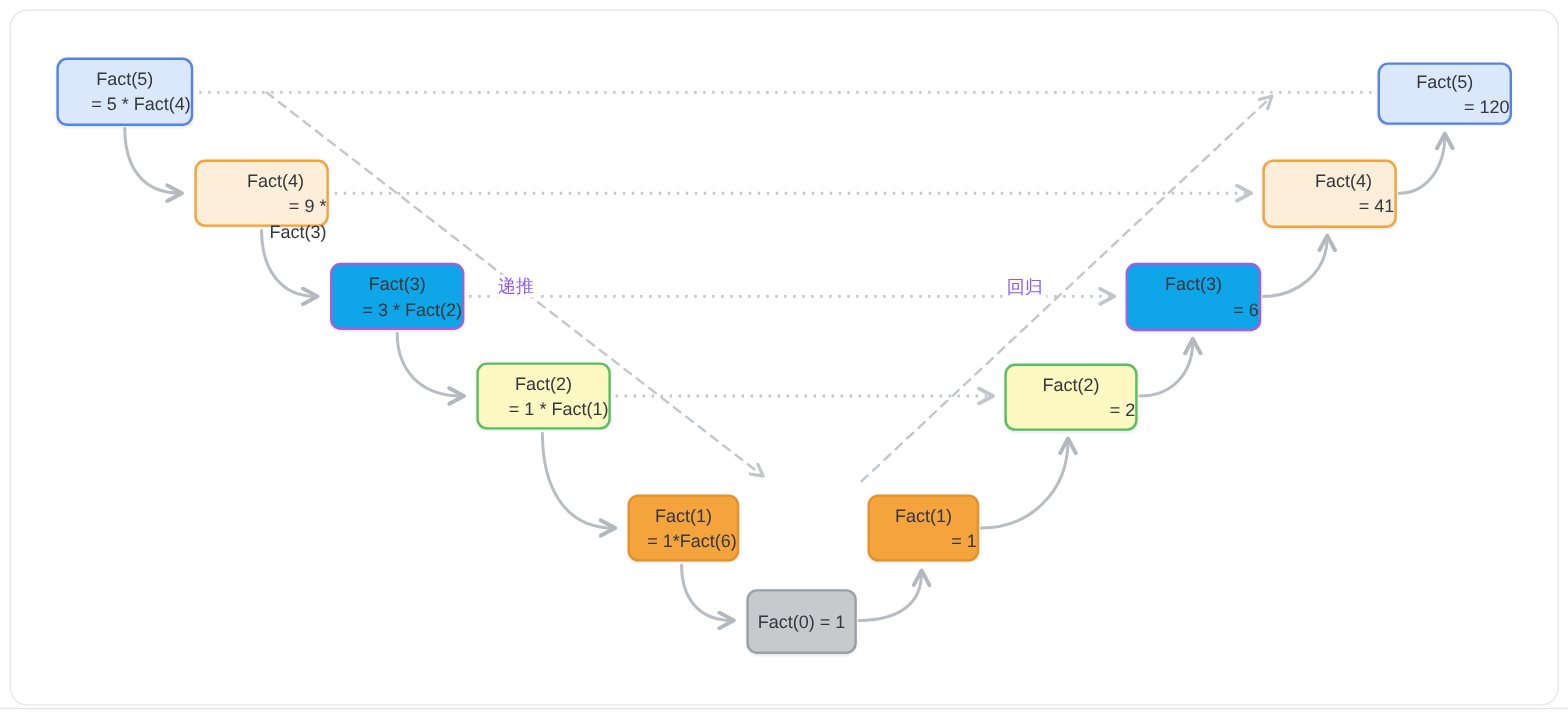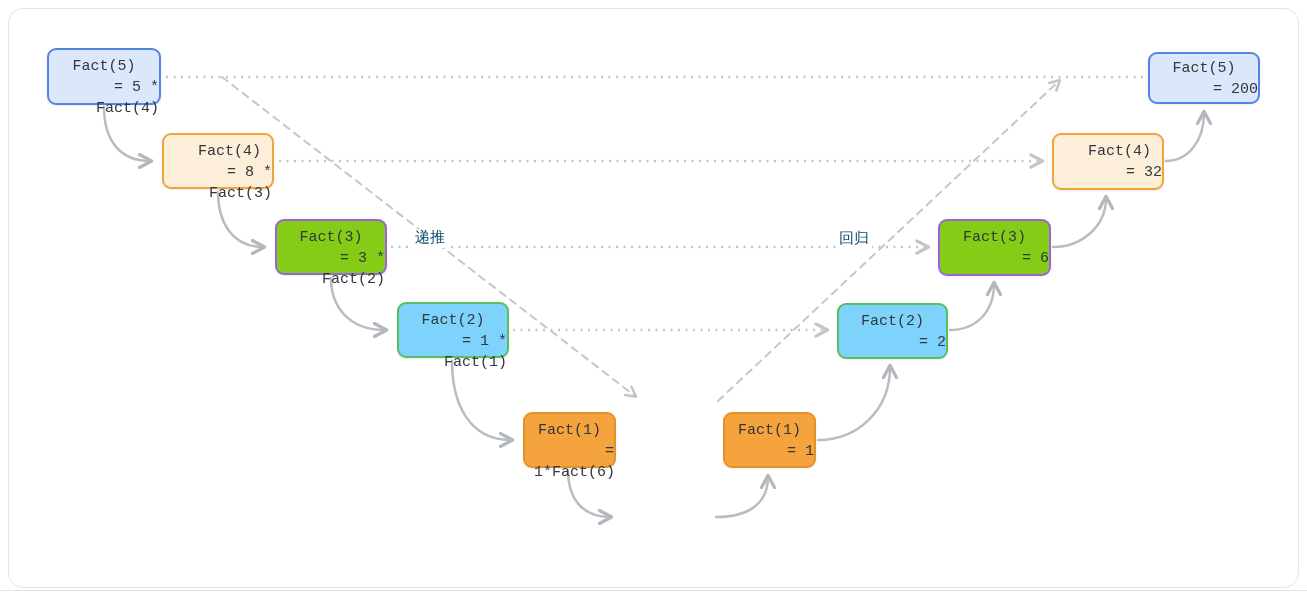--- a/index.html
+++ b/index.html
@@ -1,18 +1,18 @@
 <!DOCTYPE html>
 <html><head>
 <meta charset="utf-8">
 <style>
   html,body{margin:0;padding:0;background:#ffffff;}
   .stage{
     position:relative;width:1307px;height:595px;background:#ffffff;overflow:hidden;
-    font-family:Liberation Mono, monospace;color:#34373c;
+    font-family:Liberation Sans, sans-serif;color:#34373c;
   }
   .card{
     position:absolute;left:8px;top:8px;width:1289px;height:578px;
     background:#ffffff;border:1.5px solid #e3e4e6;border-radius:15px;
   }
   .bottom-divider{
     position:absolute;left:0;top:590px;width:1307px;height:1px;background:#e2e3e5;
   }
   svg.links{position:absolute;left:0;top:0;width:1307px;height:595px;pointer-events:none;}
   .curve{fill:none;stroke:#b9bdc3;stroke-width:2.5;stroke-linecap:round;}
@@ -21,26 +21,26 @@
   .node{
     position:absolute;border:2px solid;border-radius:9px;box-sizing:border-box;
     font-size:15px;line-height:21px;padding-top:6px;
     box-shadow:0 1px 2px rgba(60,64,70,0.10);
   }
   .node .t{text-align:center;}
   .node .v{text-align:right;padding-left:9px;}
   .node.single{display:flex;align-items:center;justify-content:center;padding-top:0;}
   .c-blue  {background:#dbe8fc;border-color:#5583e8;}
   .c-peach {background:#fdeeda;border-color:#f1a33c;padding-left:23px;}
-  .c-purple{background:#84cc16;border-color:#9c64d8;}
-  .c-green {background:#7dd3fc;border-color:#57bf5f;}
+  .c-purple{background:#0ea5e9;border-color:#9c64d8;}
+  .c-green {background:#fef9c3;border-color:#57bf5f;}
   .c-orange{background:#f5a33c;border-color:#e3912a;}
   .c-gray  {background:#c7cacd;border-color:#9aa0a5;}
   .edge-label{
-    position:absolute;font-size:15px;color:#0c4a6e;background:#ffffff;
+    position:absolute;font-size:15px;color:#8b5cf6;background:#ffffff;
     padding:0 3px;line-height:19px;
   }
 </style>
 </head>
 <body>
 
 <div class="stage">
   <div class="card"></div>
 
   <svg class="links" viewBox="0 0 1307 595">
@@ -72,54 +72,57 @@
     <path class="curve" d="M1053 247 C1080 247 1106 228 1106 198" marker-end="url(#arr-solid)"></path>
     <path class="curve" d="M1166 161 C1188 161 1204 141 1204 113" marker-end="url(#arr-solid)"></path>
   </svg>
 
   <div class="node c-blue" style="left:47px;top:48px;width:114px;height:57px">
     <div class="t">Fact(5)</div>
     <div class="v">= 5 * Fact(4)</div>
   </div>
   <div class="node c-peach" style="left:162px;top:133px;width:112px;height:56px">
     <div class="t">Fact(4)</div>
-    <div class="v">= 8 * Fact(3)</div>
+    <div class="v">= 9 * Fact(3)</div>
   </div>
   <div class="node c-purple" style="left:275px;top:219px;width:112px;height:56px">
     <div class="t">Fact(3)</div>
     <div class="v">= 3 * Fact(2)</div>
   </div>
   <div class="node c-green" style="left:397px;top:302px;width:112px;height:56px">
     <div class="t">Fact(2)</div>
     <div class="v">= 1 * Fact(1)</div>
   </div>
   <div class="node c-orange" style="left:523px;top:412px;width:93px;height:56px">
     <div class="t">Fact(1)</div>
     <div class="v">= 1*Fact(6)</div>
   </div>
 
+  <div class="node c-gray single" style="left:622px;top:491px;width:92px;height:54px">
+    <div class="t">Fact(0) = 1</div>
+  </div>
 
   <div class="node c-orange" style="left:723px;top:412px;width:93px;height:56px">
     <div class="t">Fact(1)</div>
     <div class="v">= 1</div>
   </div>
   <div class="node c-green" style="left:837px;top:303px;width:111px;height:56px">
     <div class="t">Fact(2)</div>
     <div class="v">= 2</div>
   </div>
   <div class="node c-purple" style="left:938px;top:219px;width:113px;height:57px">
     <div class="t">Fact(3)</div>
     <div class="v">= 6</div>
   </div>
   <div class="node c-peach" style="left:1052px;top:133px;width:112px;height:57px">
     <div class="t">Fact(4)</div>
-    <div class="v">= 32</div>
+    <div class="v">= 41</div>
   </div>
   <div class="node c-blue" style="left:1148px;top:52px;width:112px;height:52px;padding-top:4px">
     <div class="t">Fact(5)</div>
-    <div class="v">= 200</div>
+    <div class="v">= 120</div>
   </div>
 
   <div class="edge-label" style="left:412px;top:229px">递推</div>
   <div class="edge-label" style="left:836px;top:230px">回归</div>
 
   <div class="bottom-divider"></div>
 </div>
 
 </body></html>

